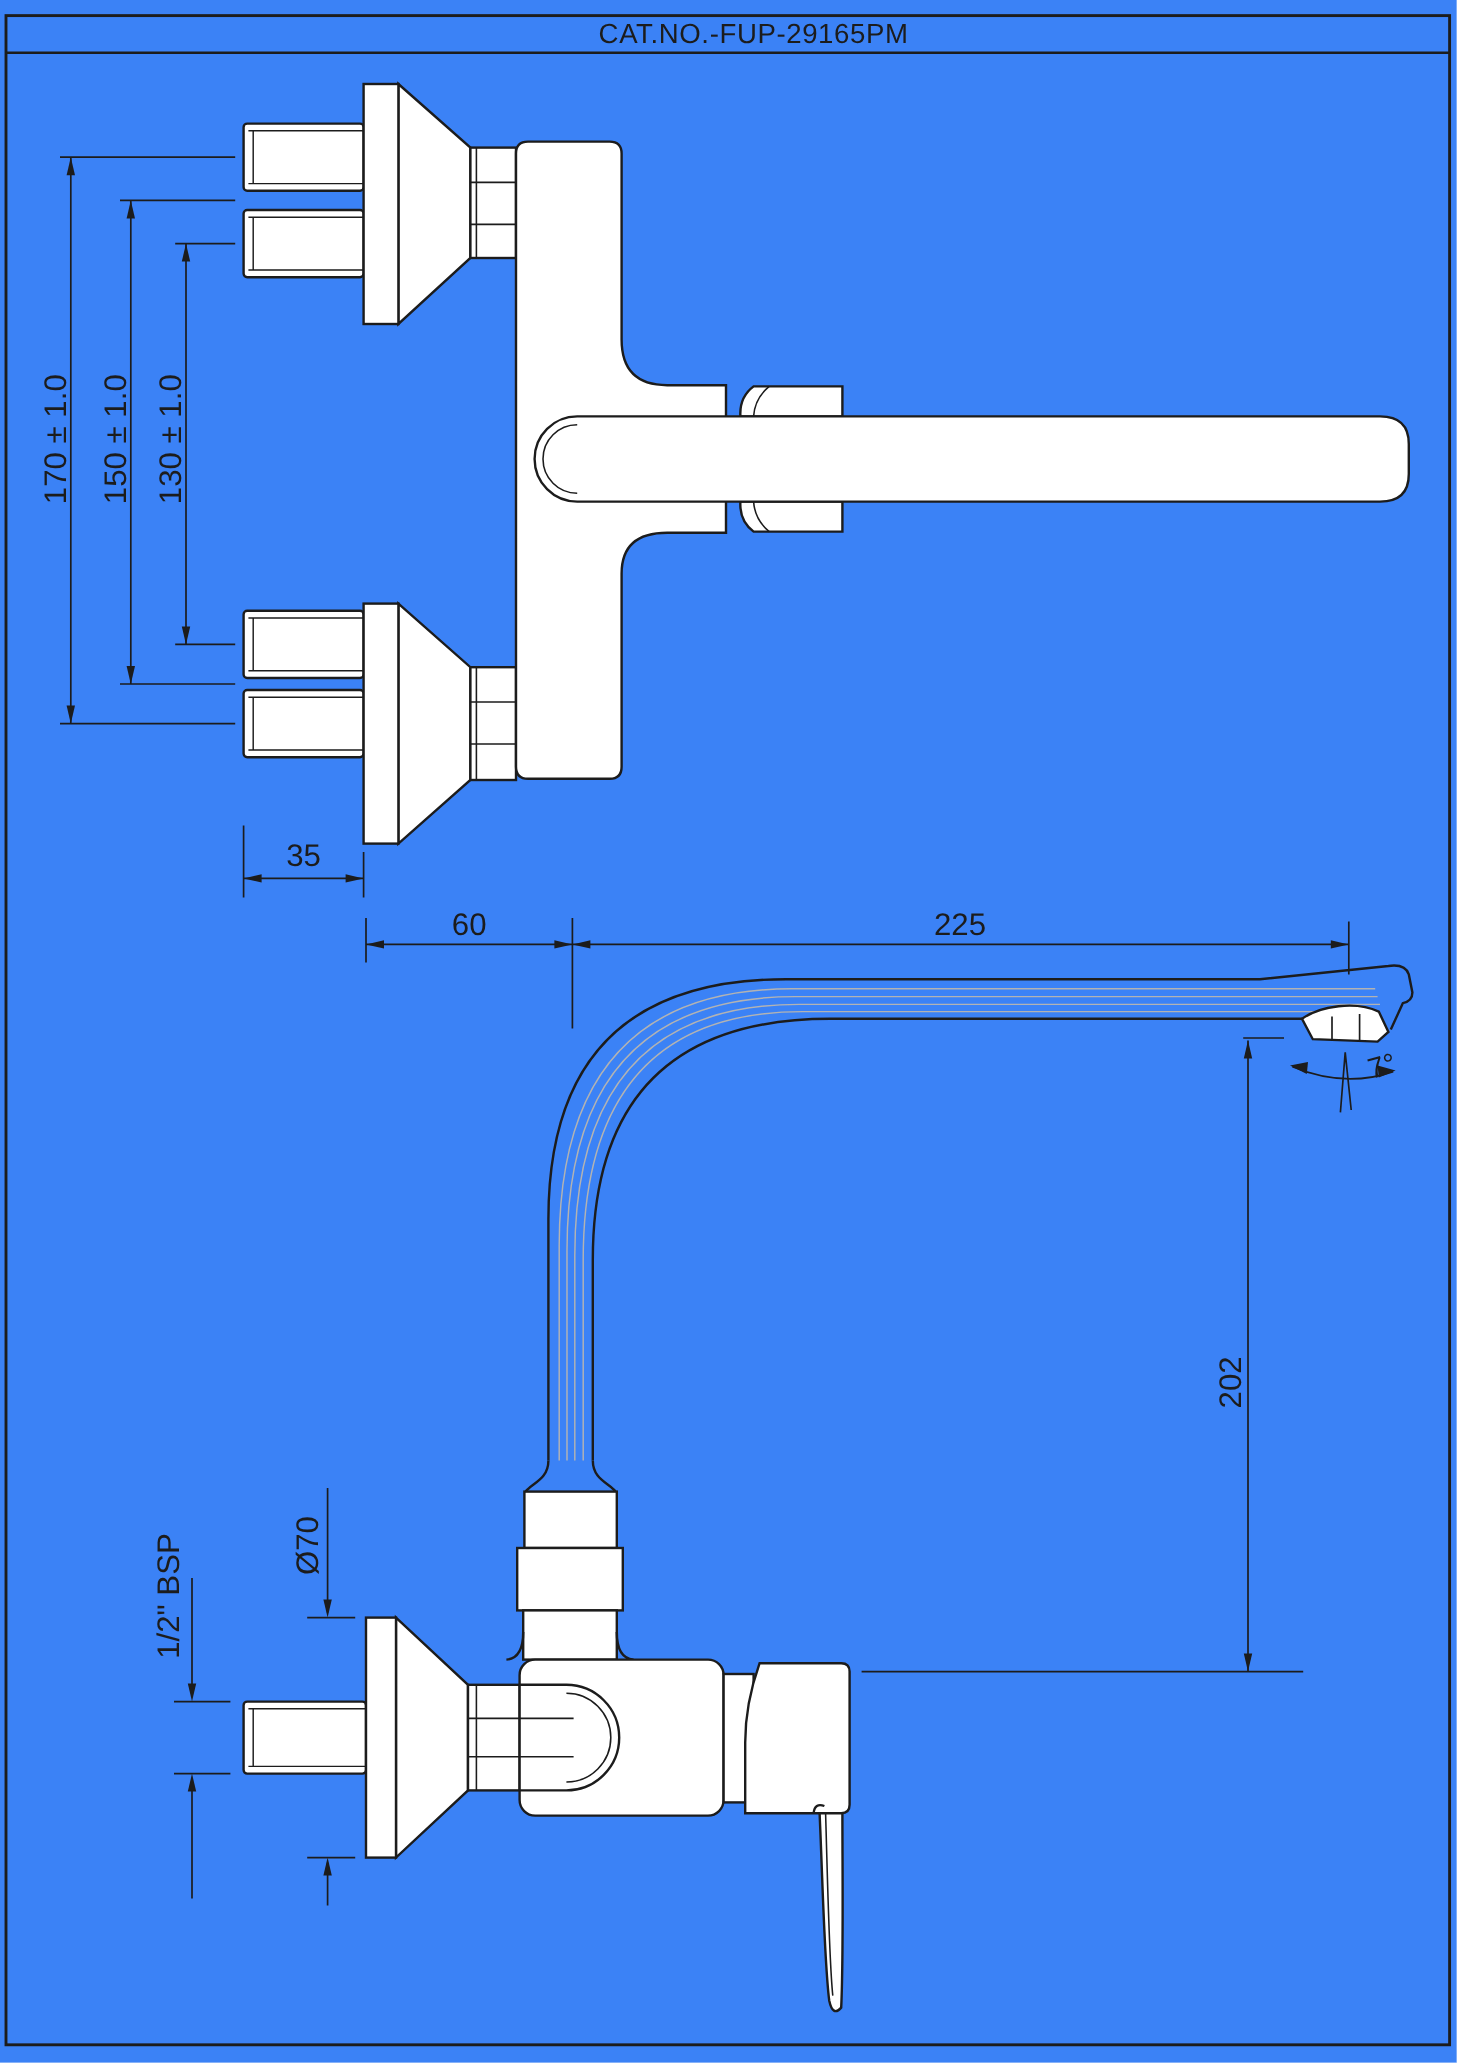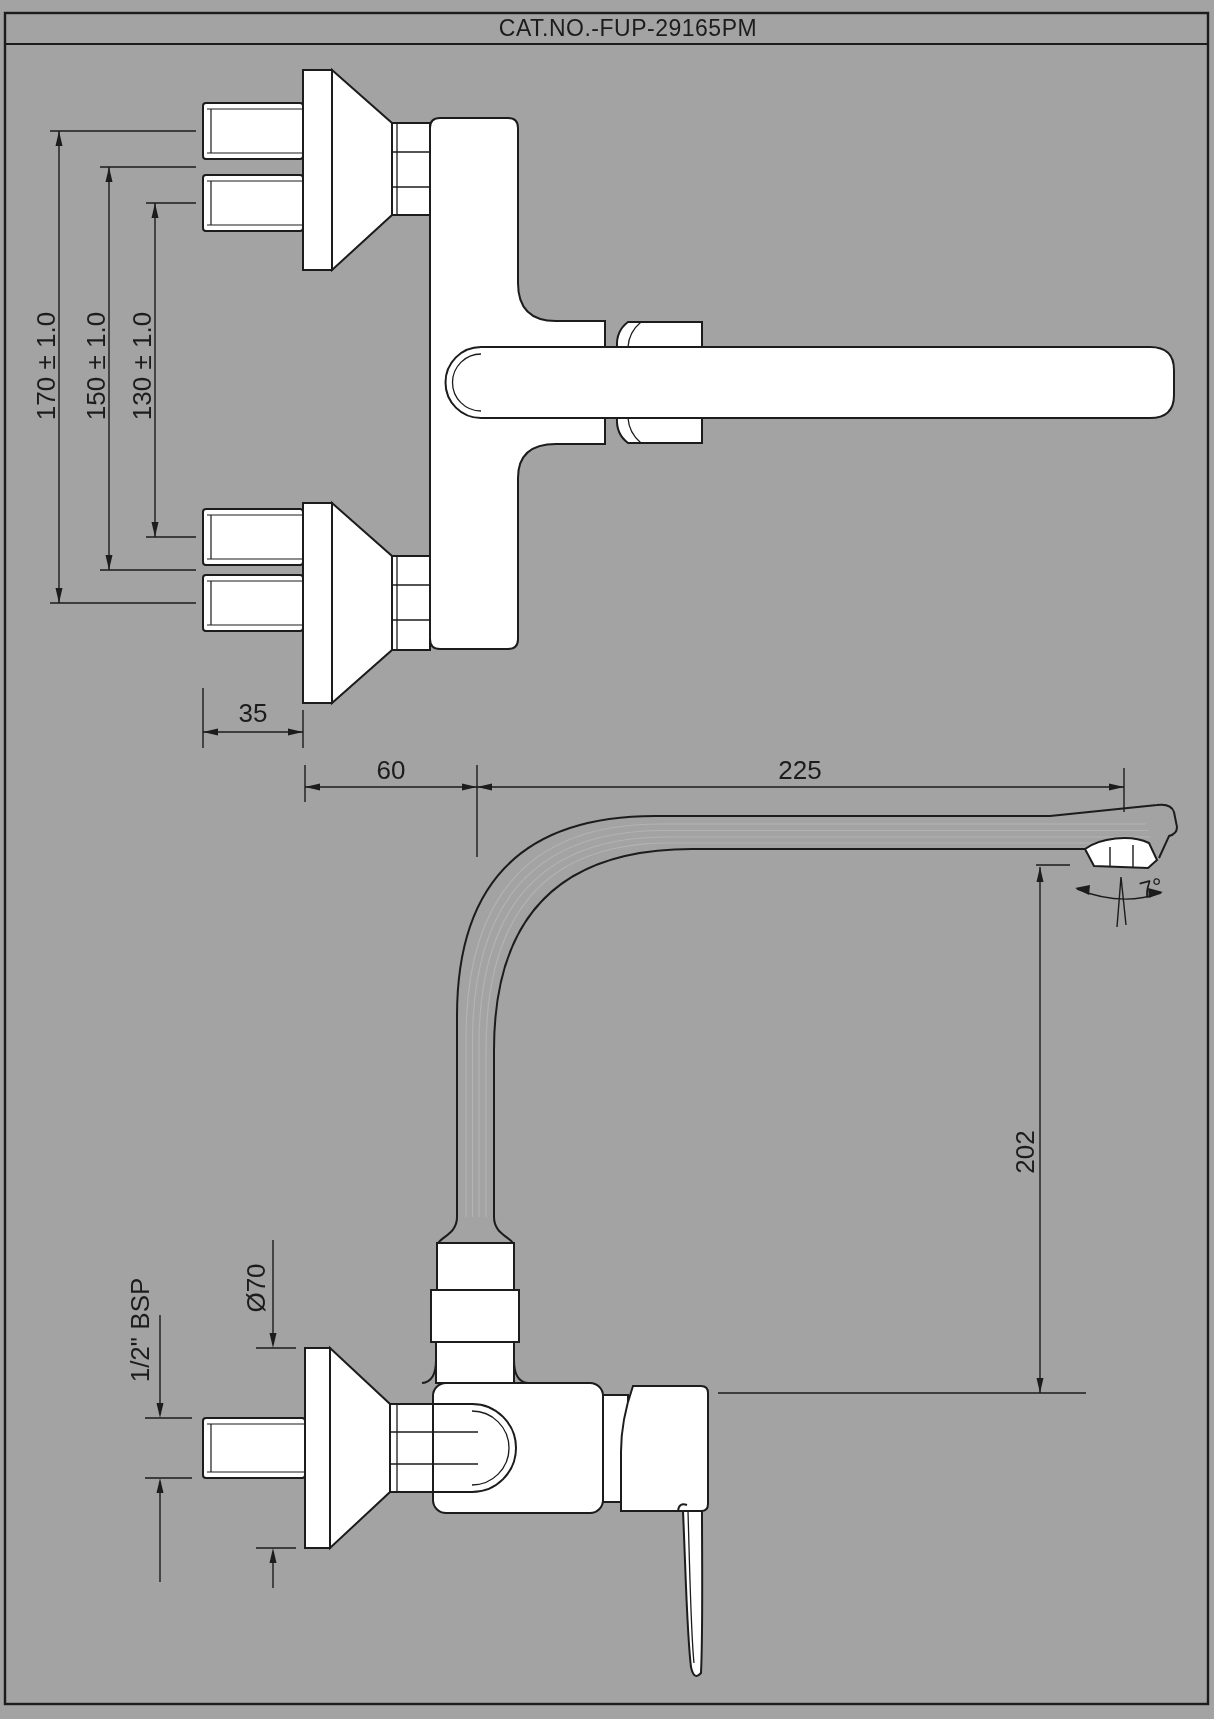--- a/index.html
+++ b/index.html
@@ -1,16 +1,16 @@
 <!DOCTYPE html>
 <html><head>
 <meta charset="utf-8">
 <style>
   html,body{margin:0;padding:0;background:#ffffff;}
-  .page{position:relative;width:1214px;height:1719px;background:#a3a3a3;overflow:hidden;}
+  .page{position:relative;width:1214px;height:1719px;background:#3b82f6;overflow:hidden;}
   svg{display:block;}
   text{font-family:"Liberation Sans", sans-serif;fill:#1c1c1c;}
   .dim-label{font-size:26px;}
   .dim-label-sm{font-size:24px;}
   .title-label{font-size:23px;letter-spacing:0.5px;}
 </style>
 </head>
 <body>
 
 <div class="page">

